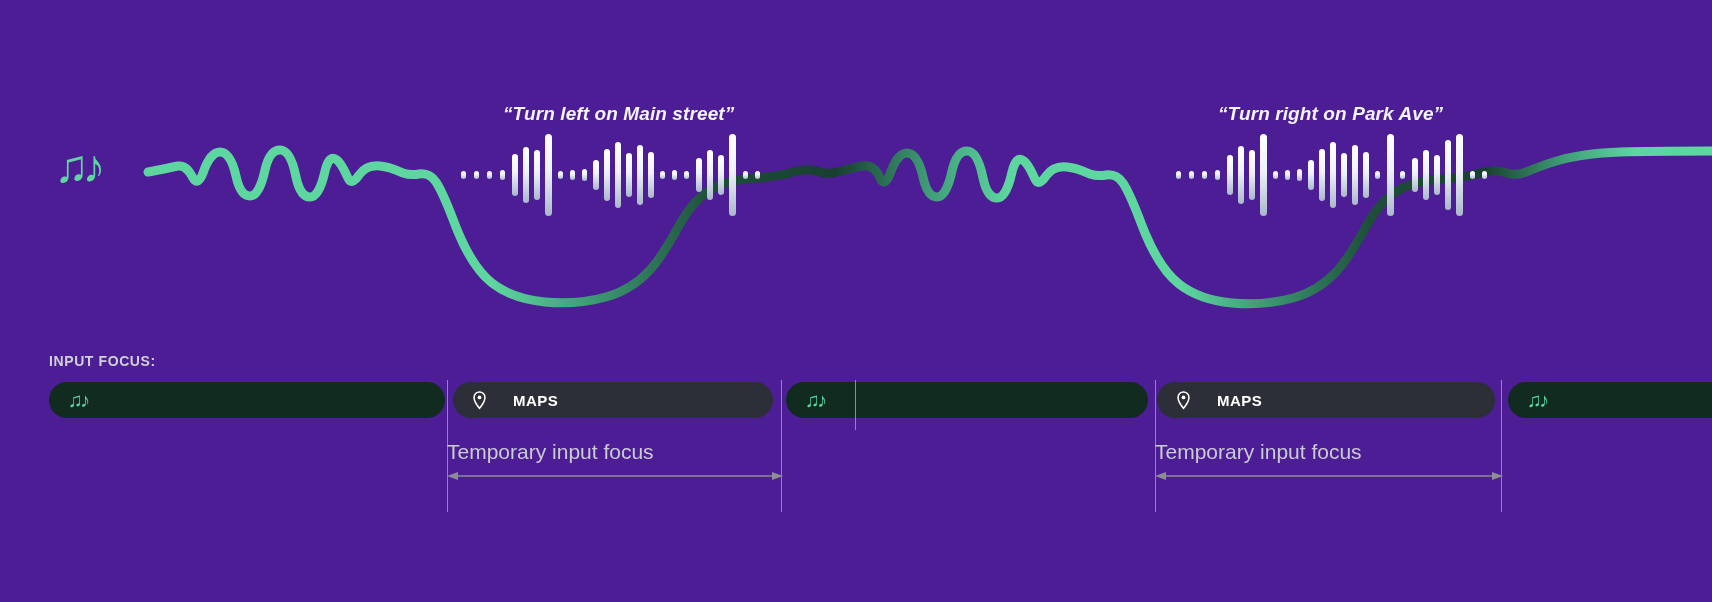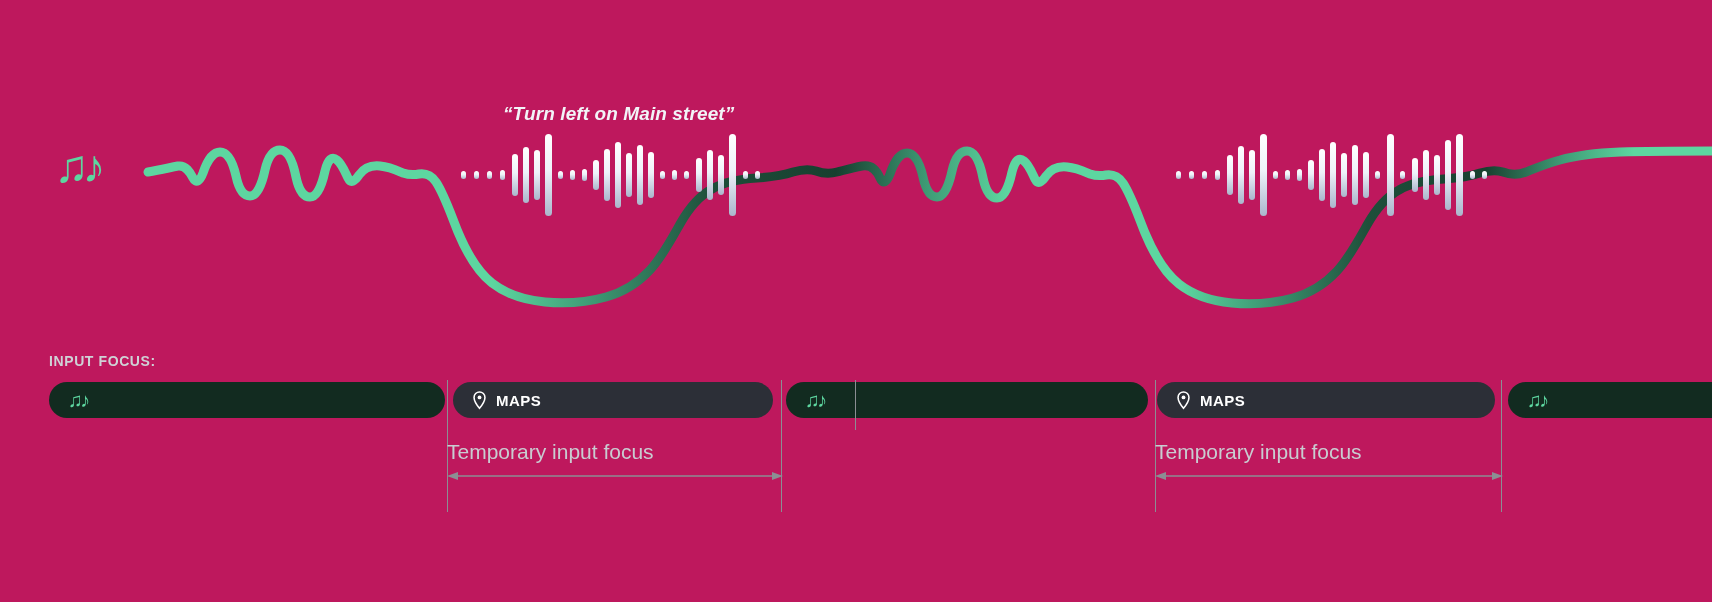--- a/index.html
+++ b/index.html
@@ -13,21 +13,21 @@
     overflow: hidden;
     font-family: "Liberation Sans", sans-serif;
     position: relative;
   }
 
   #stage {
     position: absolute;
     inset: 0;
     width: 1712px;
     height: 602px;
-    background: #be185d;
+    background: #4c1d95;
   }
 
   
   #wave-area {
     position: absolute;
     left: 0;
     top: 0;
     width: 1712px;
     height: 330px;
   }
@@ -108,21 +108,21 @@
     color: #5dd6a0;
     font-size: 20px;
     line-height: 1;
     letter-spacing: -3px;
   }
   .pill-label {
     color: #ffffff;
     font-size: 15px;
     font-weight: bold;
     letter-spacing: 0.5px;
-    margin-left: 9px;
+    margin-left: 26px;
   }
   .pin-icon {
     display: inline-block;
     width: 15px;
     height: 19px;
     flex: 0 0 auto;
   }
 
   .tick {
     position: absolute;
@@ -292,20 +292,21 @@
         <rect x="1423" y="150" width="6" height="50" rx="3"></rect>
         <rect x="1434" y="155" width="6" height="40" rx="3"></rect>
         <rect x="1445" y="140" width="6" height="70" rx="3"></rect>
         <rect x="1456" y="134" width="7" height="82" rx="3.5"></rect>
         <rect x="1470" y="171" width="5" height="8" rx="2.5"></rect>
         <rect x="1482" y="171" width="5" height="8" rx="2.5"></rect>
       </g>
     </svg>
 
     <div class="caption" id="caption-1">“Turn left on Main street”</div>
+    <div class="caption" id="caption-2">“Turn right on Park Ave”</div>
 
     <div class="music-notes" id="notes-main">♫♪</div>
   </div>
 
   <div id="focus-area">
 
     <div id="input-focus-label">INPUT FOCUS:</div>
 
     <div class="pill music" style="left:49px; width:396px;">
       <span class="pill-notes">♫♪</span>

